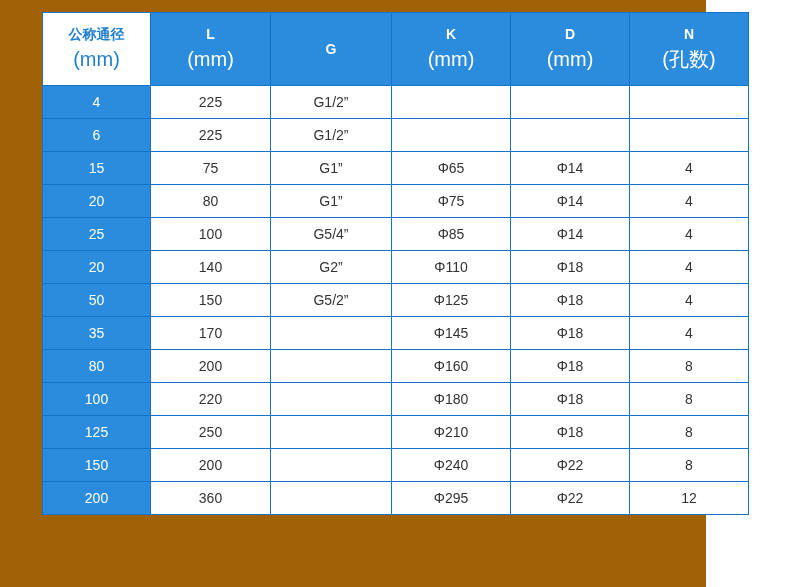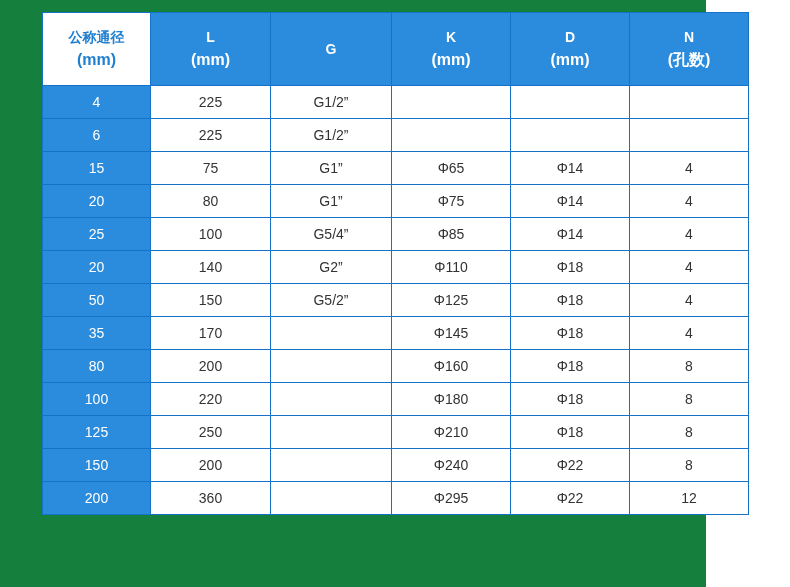--- a/index.html
+++ b/index.html
@@ -5,21 +5,21 @@
   html, body {
     margin: 0;
     padding: 0;
     background: #ffffff;
     font-family: "Liberation Sans", sans-serif;
   }
   #page {
     width: 706px;
     height: 587px;
     position: relative;
-    background: #15803d;
+    background: #a16207;
     box-sizing: border-box;
   }
   #spec-table {
     position: absolute;
     left: 42px;
     top: 12px;
     width: 706px;
     border-collapse: collapse;
     table-layout: fixed;
   }
@@ -43,22 +43,22 @@
     font-size: 14px;
     height: 72px;
     line-height: 1.45;
   }
   thead th.first-col {
     background: #ffffff;
     color: #1f7fd0;
   }
   thead th .unit {
     display: block;
-    font-weight: bold;
-    font-size: 16px;
+    font-weight: normal;
+    font-size: 20px;
   }
   tbody td {
     height: 32px;
     font-size: 14px;
     color: #333333;
     background: #ffffff;
   }
   tbody td.dn-cell {
     background: #2b8bdc;
     color: #ffffff;

